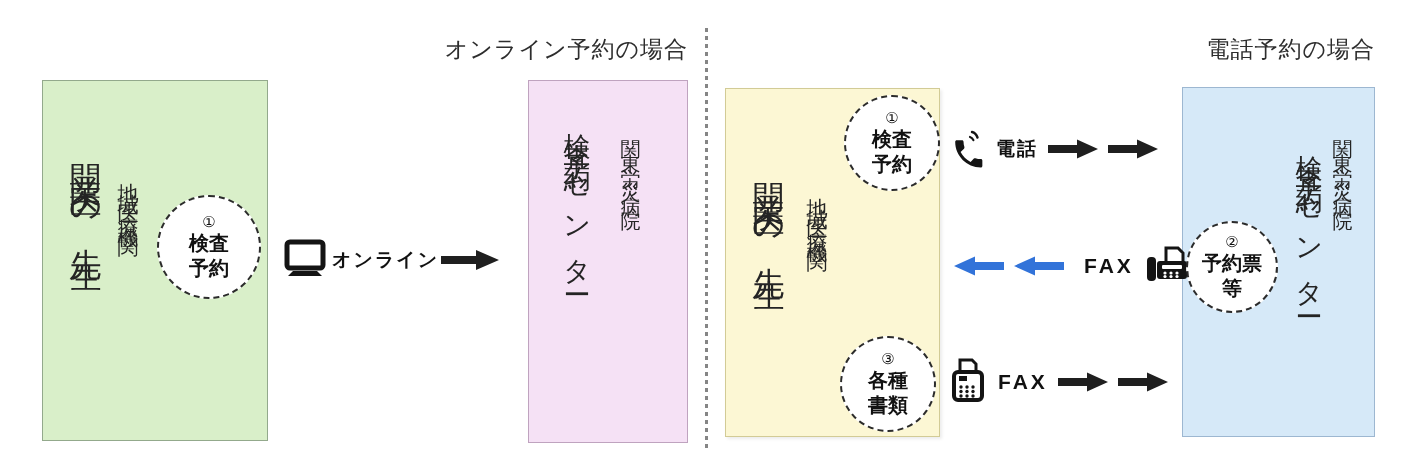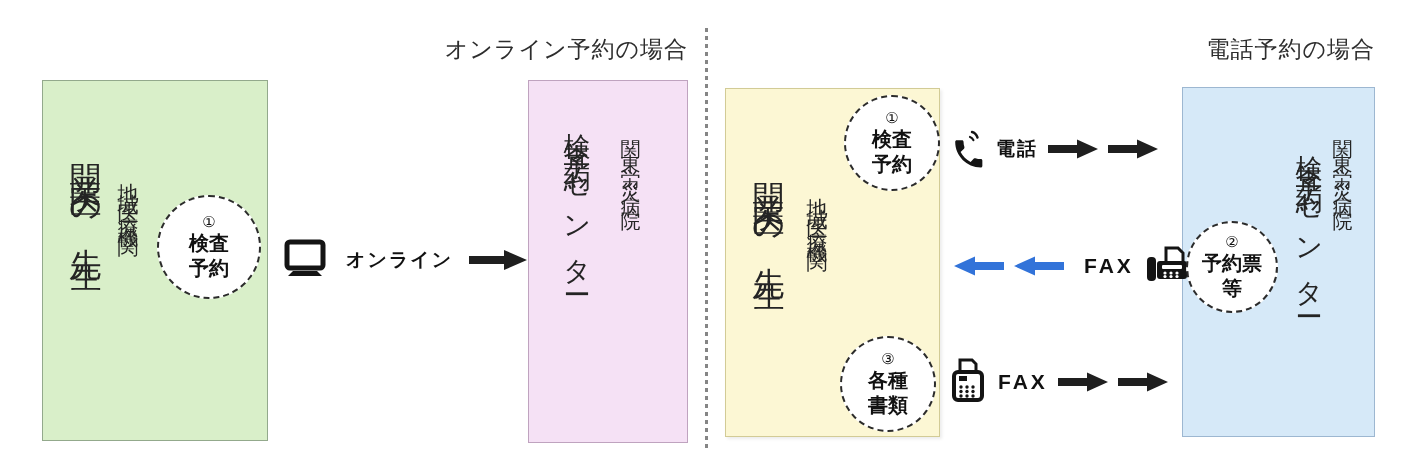--- a/index.html
+++ b/index.html
@@ -51,21 +51,21 @@
     <div class="vcol vt-big" style="left:27px; top:57px;">開業医の先生</div>
     <div class="vcol vt-small" style="left:75px; top:85px;">地域医療機関</div>
   </div>
 
   <div class="circle" style="left:157px; top:195px; width:104px; height:104px;">
     <span class="num">①</span>
     <span class="line">検査</span>
     <span class="line">予約</span>
   </div>
 
-  <div class="flow-row" style="left:280px; top:234px; height:52px; gap:16px;">
+  <div class="flow-row" style="left:280px; top:234px; height:52px; gap:2px;">
     <svg class="icon" width="50" height="44" viewBox="0 0 50 44">
       <rect x="7" y="4" width="36" height="26" rx="3" fill="none" stroke="currentColor" stroke-width="5"></rect>
       <path d="M13 33 h24 l5 5 h-34 z" fill="currentColor"></path>
     </svg>
     <span class="flow-label">オンライン</span>
     <svg class="arr-black" width="58" height="24" viewBox="0 0 58 24">
       <polygon points="0,8 35,8 35,2 58,12 35,22 35,16 0,16" fill="currentColor"></polygon>
     </svg>
   </div>
 

